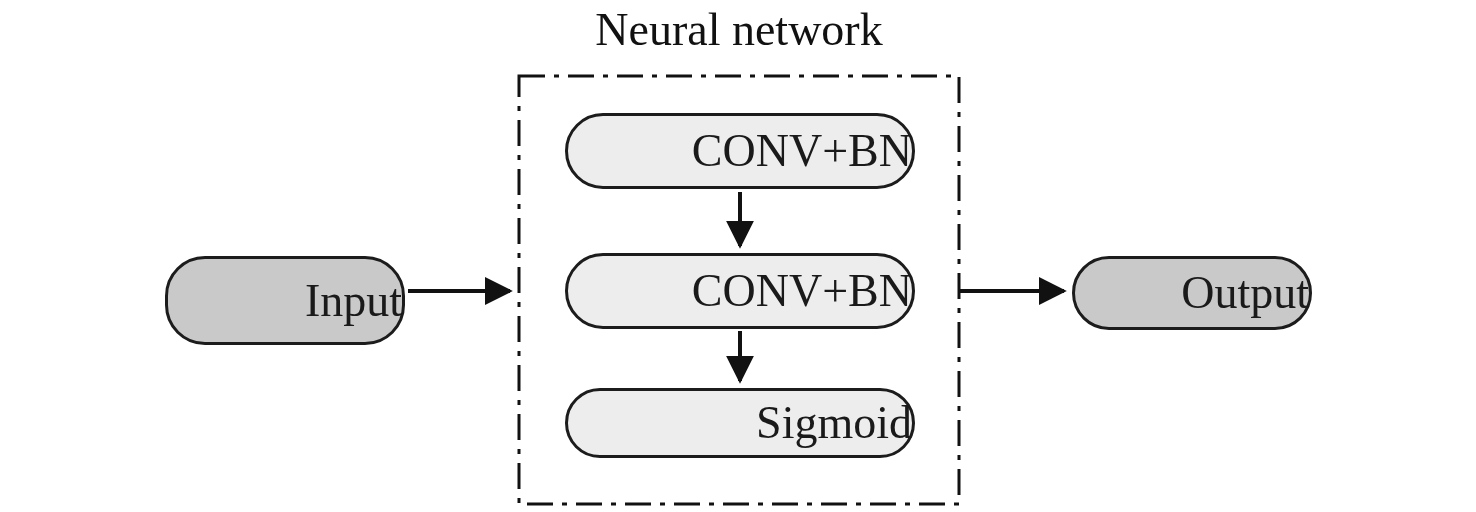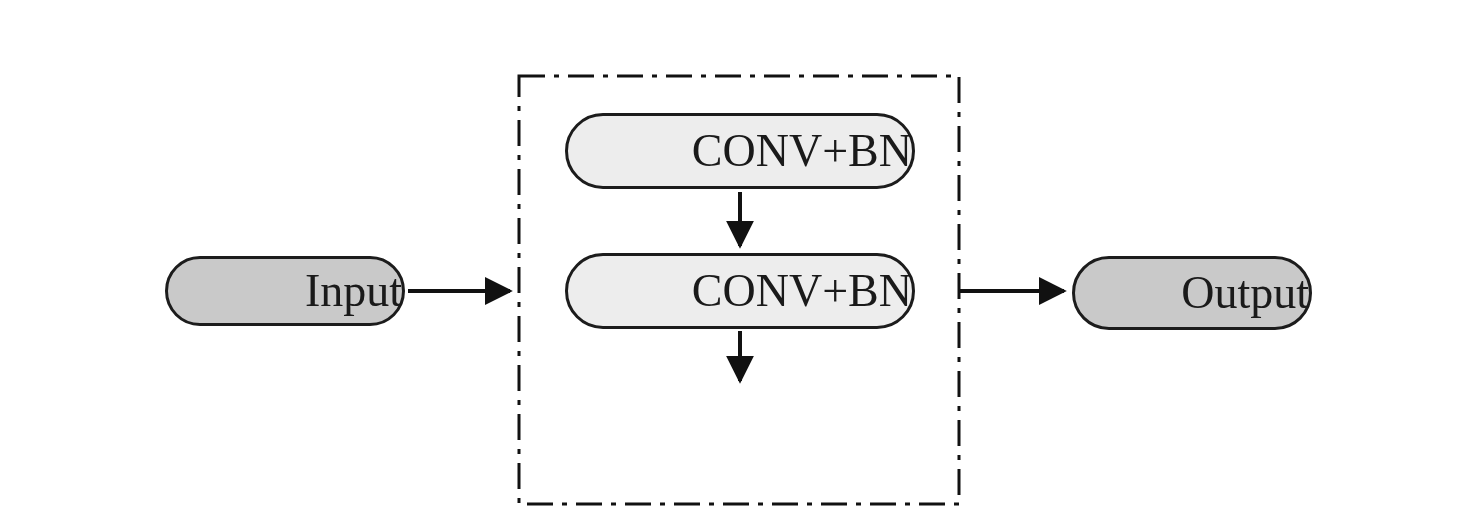--- a/index.html
+++ b/index.html
@@ -47,31 +47,32 @@
     font-size: 46px;
     line-height: 1;
     box-sizing: border-box;
   }
   .io-node {
     background: #c9c9c9;
   }
   .layer-node {
     background: #ededed;
   }
-  #input-node  { left: 165px;  top: 256px; width: 240px; height: 70px; }
+  #input-node  { left: 165px;  top: 256px; width: 240px; height: 89px; }
   #output-node { left: 1072px; top: 256px; width: 240px; height: 74px; }
   #layer-node-0 { left: 565px; top: 113px; width: 350px; height: 76px; }
   #layer-node-1 { left: 565px; top: 253px; width: 350px; height: 76px; }
   #layer-node-2 { left: 565px; top: 388px; width: 350px; height: 70px; }
 </style>
 </head>
 <body>
 
 <div class="canvas">
 
+  <div class="diagram-title">Neural network</div>
 
   <svg class="wires" viewBox="0 0 1476 512" xmlns="http://www.w3.org/2000/svg">
     <defs>
       <marker id="arrowhead" viewBox="0 0 10 10" refX="9" refY="5" markerWidth="7" markerHeight="7" orient="auto-start-reverse">
         <path d="M 0 0 L 10 5 L 0 10 z" fill="#111111"></path>
       </marker>
     </defs>
 
     <rect x="519" y="76" width="440" height="428" fill="none" stroke="#111111" stroke-width="3" stroke-dasharray="26 9 5 9"></rect>
 
@@ -89,18 +90,21 @@
   </div>
 
   <div class="node layer-node" id="layer-node-0">
     <span>CONV+BN</span>
   </div>
 
   <div class="node layer-node" id="layer-node-1">
     <span>CONV+BN</span>
   </div>
 
+  <div class="node layer-node" id="layer-node-2">
+    <span>Sigmoid</span>
+  </div>
 
   <div class="node io-node" id="output-node">
     <span>Output</span>
   </div>
 
 </div>
 
 </body></html>

